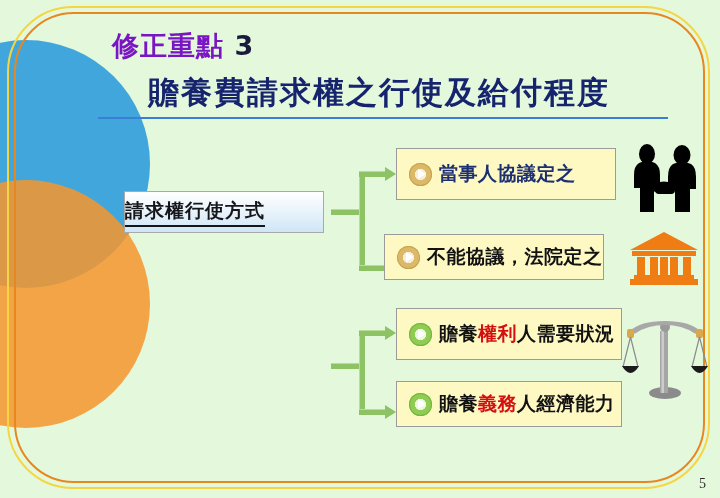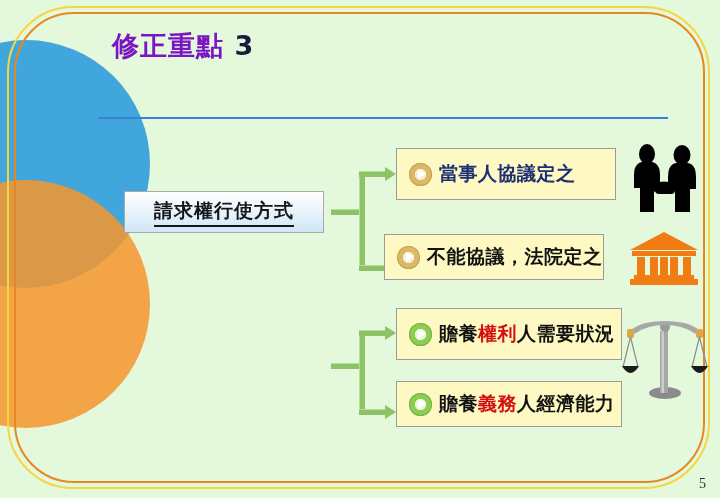--- a/index.html
+++ b/index.html
@@ -108,21 +108,20 @@
   }
 
   
   .parent-box {
     position: absolute;
     box-sizing: border-box;
     border: 1px solid #a9a9a9;
     background: linear-gradient(to bottom, #ffffff 0%, #eef6fc 38%, #cfe6f6 100%);
     display: flex;
     align-items: center;
-    justify-content: center;
   }
   .parent-box .label {
     font-size: 19px;
     font-weight: bold;
     color: #15161a;
     letter-spacing: 1px;
     border-bottom: 2px solid #15161a;
     padding-bottom: 1px;
     white-space: nowrap;
   }
@@ -232,20 +231,21 @@
 
 <div id="slide">
 
   <div id="circle-blue" class="deco-circle"></div>
   <div id="circle-orange" class="deco-circle"></div>
 
   <div id="frame-outer" class="frame"></div>
   <div id="frame-inner" class="frame"></div>
 
   <div id="heading-sub"><span>修正重點</span> <span class="num">3</span></div>
+  <div id="heading-main">贍養費請求權之行使及給付程度</div>
   <div id="title-rule"></div>
 
   <div id="parent-box-1" class="parent-box">
     <span class="label">請求權行使方式</span>
   </div>
 
 
   <div class="conn">
     <div class="conn-stub" style="left:331px; top:209px; width:28px;"></div>
     <div class="conn-vert" style="left:359px; top:172px; height:99px;"></div>

